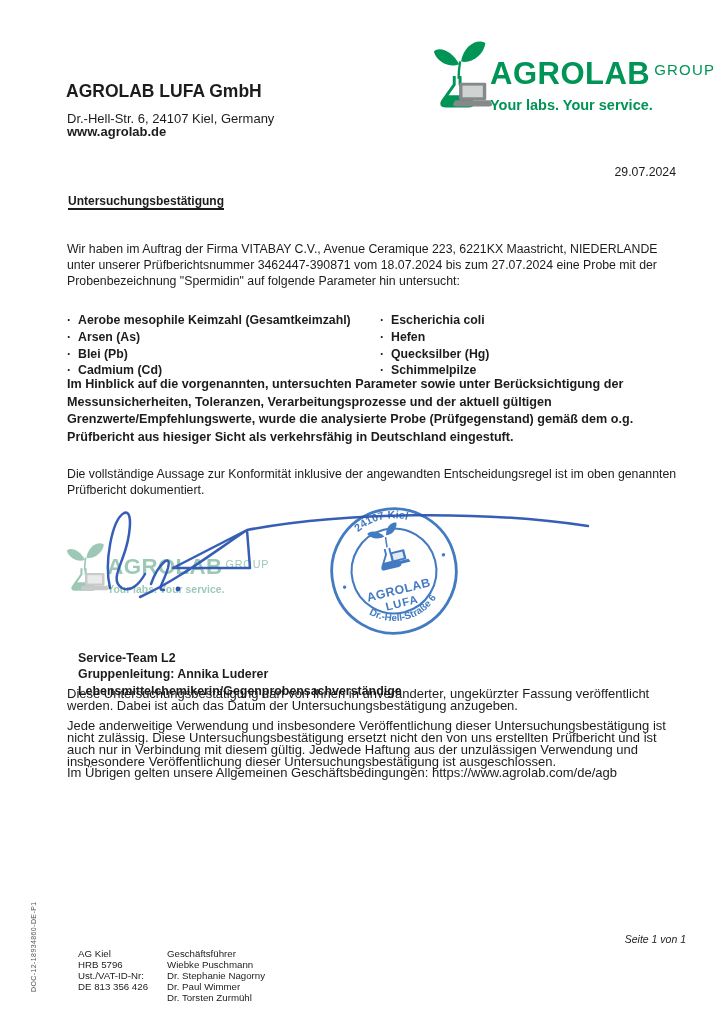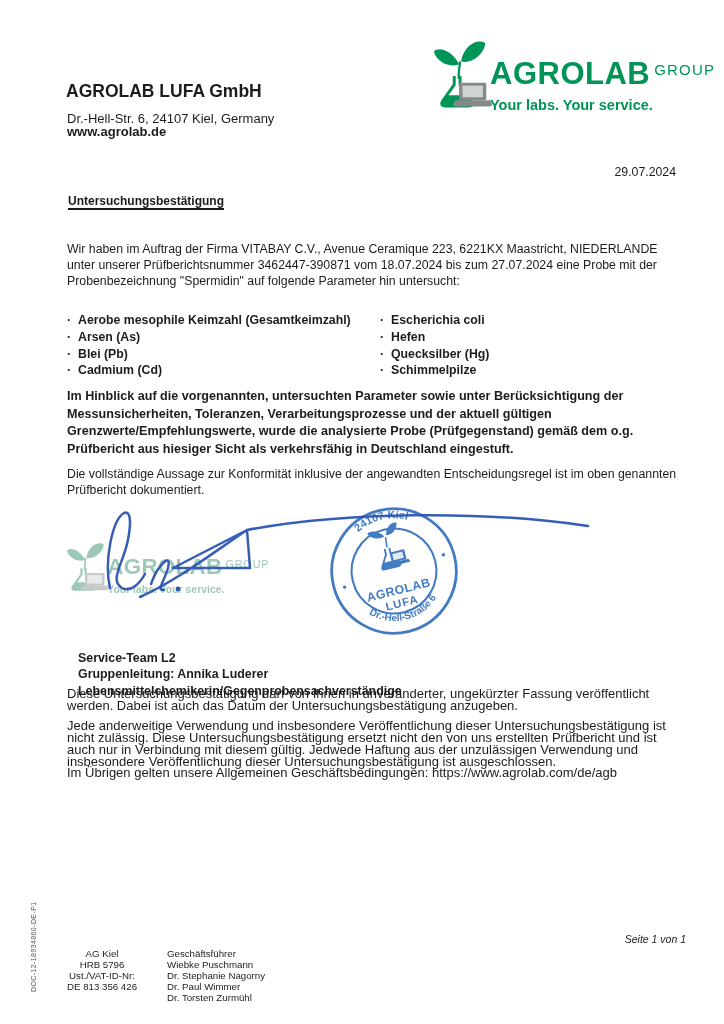--- a/index.html
+++ b/index.html
@@ -38,21 +38,21 @@
   .title span{text-decoration:underline;text-decoration-thickness:1.5px;text-underline-offset:3px;}
 
   
   .para{position:absolute;left:67px;margin:0;font-size:12.3px;line-height:16.2px;}
   .intro{top:241px;width:612px;}
   .params{position:absolute;left:67px;top:312px;width:612px;display:flex;}
   .pcol{list-style:none;margin:0;padding:0;}
   .pcol-left{width:313px;}
   .pcol li{display:flex;font-size:12.3px;font-weight:700;line-height:16.8px;}
   .pcol .b{width:11px;flex:0 0 11px;}
-  .conclusion{top:388px;width:608px;font-weight:700;font-size:12.6px;line-height:17.6px;}
+  .conclusion{top:376px;width:608px;font-weight:700;font-size:12.6px;line-height:17.6px;}
   .conformity{top:466px;width:612px;}
 
   
   .sig-svg{position:absolute;left:88px;top:500px;z-index:3;}
   .sig-stroke{fill:none;stroke:#2b55b2;stroke-width:2.5px;stroke-linecap:round;stroke-linejoin:round;opacity:.95;}
   .stamp-wrap{position:absolute;left:328px;top:505px;width:132px;height:132px;
               transform:rotate(-14deg);opacity:.92;z-index:2;}
   .st-line{stroke:#3470bd;fill:none;}
   .st-fill{fill:#3470bd;}
   .st-txt{fill:#3470bd;font-family:"Liberation Sans",sans-serif;font-weight:700;}
@@ -62,21 +62,21 @@
   
   .legal{font-size:13px;line-height:11.9px;}
   .legal1{top:688px;width:608px;}
   .legal2{top:720px;width:614px;}
   .legal3{top:767px;width:614px;}
   .legal a, .url{color:#1c1c1c;text-decoration:none;}
 
   
   .pagenum{position:absolute;right:38px;top:933px;font-size:10.5px;font-style:italic;}
   .fcol{position:absolute;top:948px;font-size:9.7px;line-height:11px;}
-  .fcol1{left:67px;text-align:center;} .fcol2{left:167px;}
+  .fcol1{left:78px;} .fcol2{left:167px;}
   .fcol div{margin:0;}
 </style>
 </head>
 <body>
 
 <div class="page">
 
   <div class="vcode">DOC-12-18934860-DE-P1</div>
 
   <h1 class="company">AGROLAB LUFA GmbH</h1>

